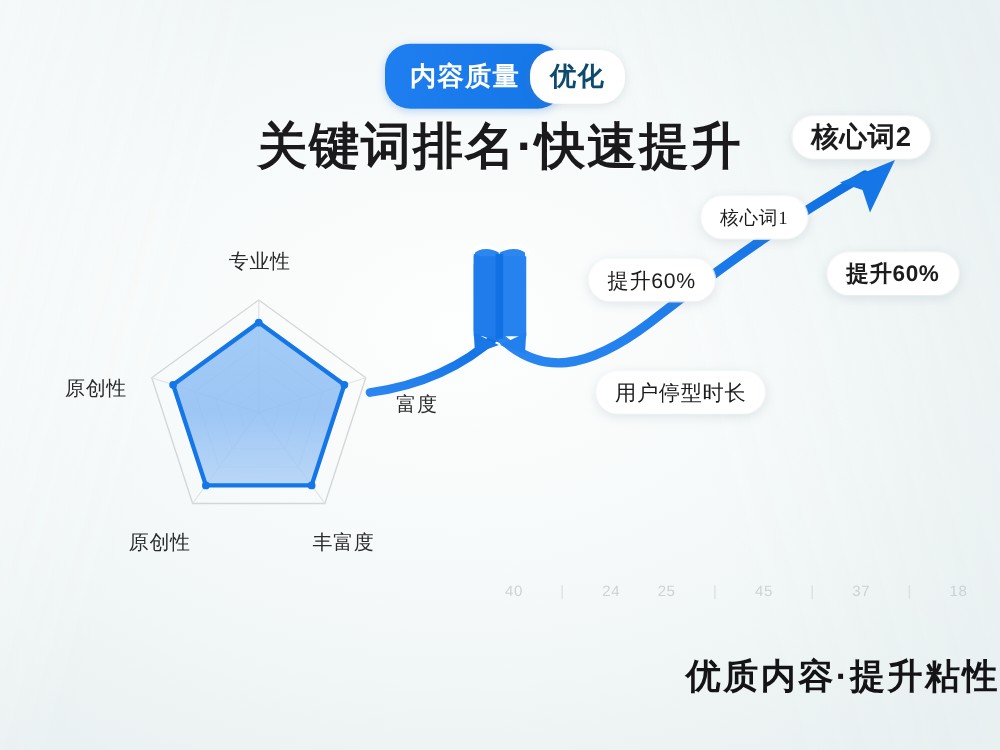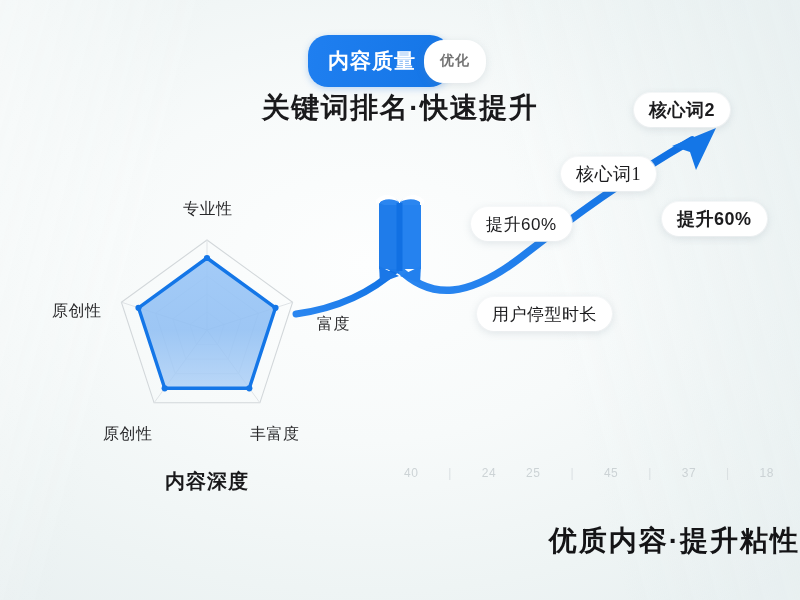--- a/index.html
+++ b/index.html
@@ -57,38 +57,38 @@
     z-index: 1;
   }
   .badge-white {
     height: 39px;
     display: flex;
     align-items: center;
     padding: 0 14px;
     background: #ffffff;
     border: 2px solid #ffffff;
     border-radius: 20px;
-    color: #737373;
-    font-size: 14px;
+    color: #0c4a6e;
+    font-size: 21px;
     font-weight: bold;
     letter-spacing: 1px;
     margin-left: -26px;
     position: relative;
     z-index: 2;
     box-shadow: 0 2px 8px rgba(120,140,150,0.18);
   }
 
   
   .main-title {
     position: absolute;
     left: 0;
     right: 0;
     top: 89px;
     text-align: center;
-    font-size: 28px;
+    font-size: 40px;
     font-weight: bold;
     color: #1a1a1c;
     letter-spacing: 1.5px;
     text-shadow: 0 1px 1px rgba(255,255,255,0.9);
   }
   .bottom-title {
     position: absolute;
     left: 0;
     right: 0;
     top: 522px;
@@ -118,22 +118,22 @@
     background: #ffffff;
     border-radius: 17px;
     color: #1c1c1e;
     font-size: 17px;
     height: 34px;
     padding: 0 15px;
     box-shadow: 0 2px 9px rgba(110,130,145,0.20), 0 0 0 1px rgba(255,255,255,0.8);
     white-space: nowrap;
     letter-spacing: .5px;
   }
-  .pill-kw2   { left: 634px; top: 93px; font-weight: bold; font-size: 18px; }
-  .pill-kw1   { left: 561px; top: 157px; font-size: 18px; font-family: Liberation Serif, serif; }
+  .pill-kw2   { left: 634px; top: 93px; font-weight: bold; font-size: 22px; }
+  .pill-kw1   { left: 561px; top: 157px; font-size: 15px; font-family: Liberation Serif, serif; }
   .pill-up-a  { left: 471px; top: 207px; }
   .pill-up-b  { left: 662px; top: 202px; font-weight: bold; font-size: 18px;}
   .pill-dwell { left: 477px; top: 297px; }
 
   
   svg.layer {
     position: absolute;
     left: 0;
     top: 0;
     width: 800px;
@@ -260,21 +260,20 @@
     </g>
   </svg>
 
   <div class="badge-wrap">
     <div class="badge-blue">内容质量</div>
     <div class="badge-white">优化</div>
   </div>
 
   <div class="main-title">关键词排名·快速提升</div>
   <div class="bottom-title">优质内容·提升粘性</div>
-  <div class="depth-label">内容深度</div>
 
   <div class="pill pill-kw2">核心词2</div>
   <div class="pill pill-kw1">核心词1</div>
   <div class="pill pill-up-a">提升60%</div>
   <div class="pill pill-up-b">提升60%</div>
   <div class="pill pill-dwell">用户停型时长</div>
 
   <div class="ticks">
     <span>40</span>
     <span class="sep">|</span>

